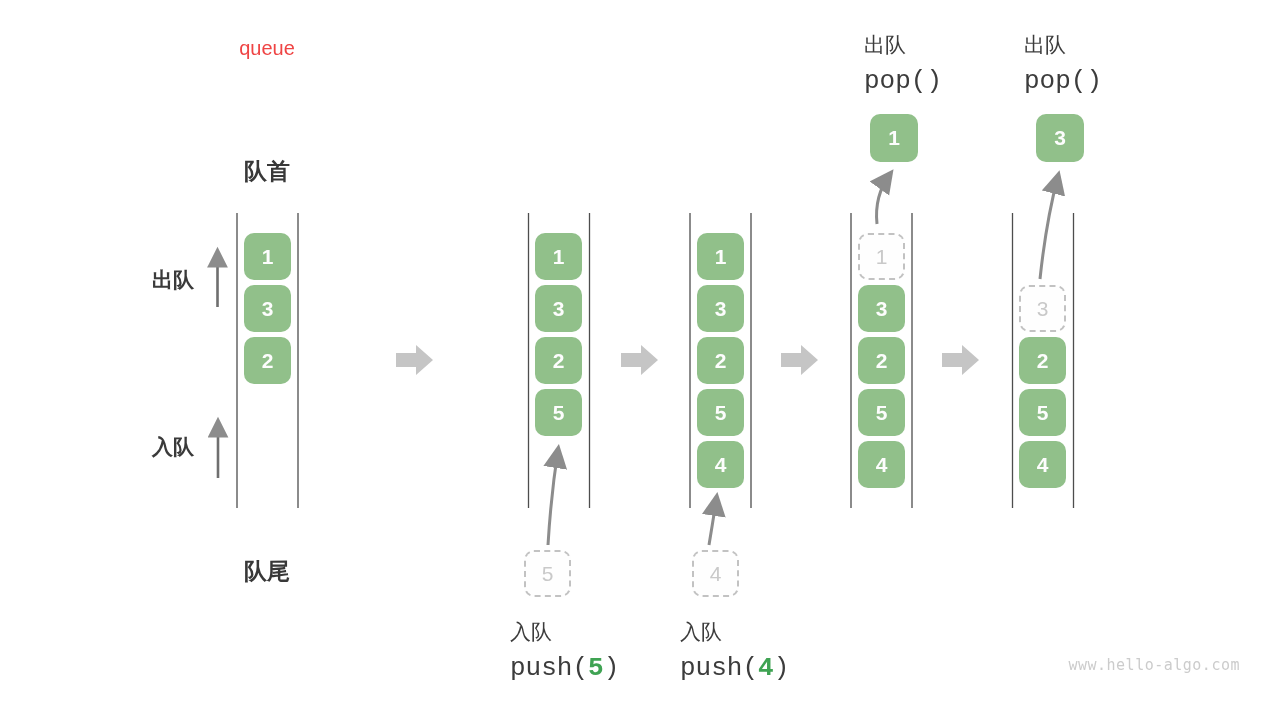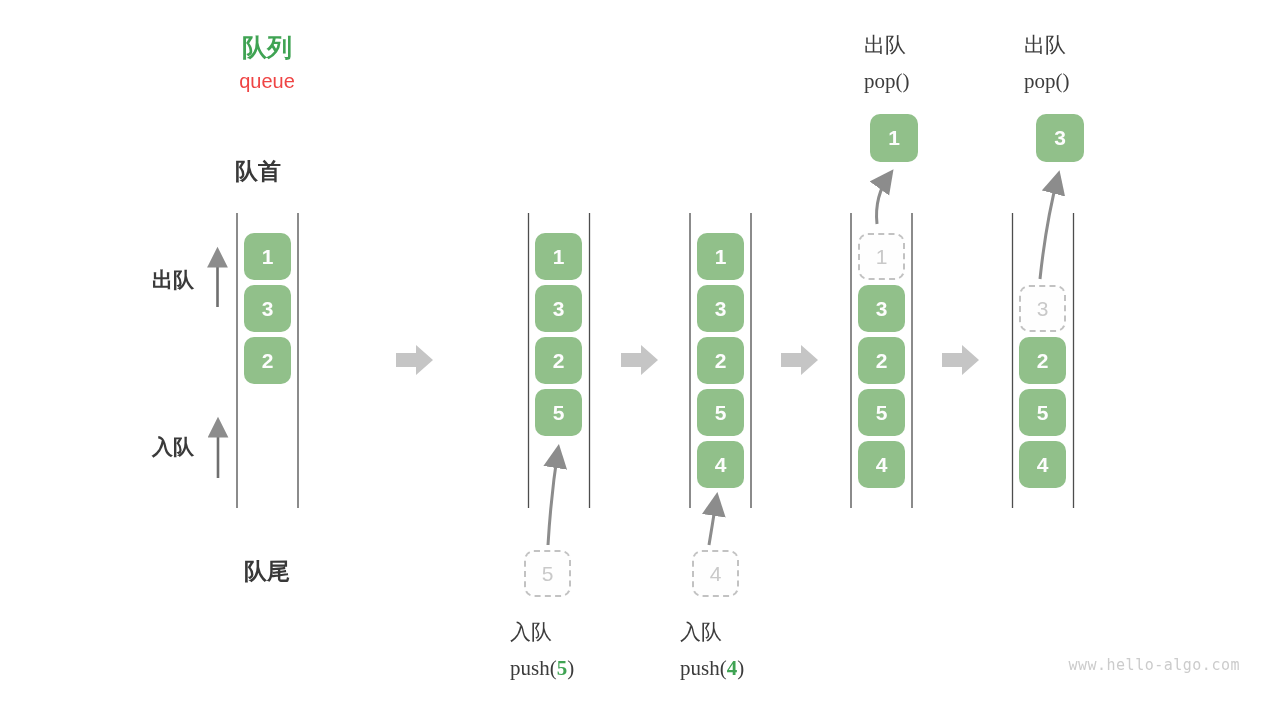--- a/index.html
+++ b/index.html
@@ -16,21 +16,21 @@
   .box{
     position:absolute;width:47px;height:47px;border-radius:10px;background:#91c08a;
     color:#fdfdfd;font-size:21px;font-weight:bold;display:flex;align-items:center;justify-content:center;
   }
   .ghost{
     position:absolute;width:47px;height:47px;border-radius:10px;background:#fefefe;
     border:2px dashed #c2c2c2;box-sizing:border-box;
     color:#c9c9c9;font-size:21px;display:flex;align-items:center;justify-content:center;font-weight:normal;
   }
   .oplabel{position:absolute;font-size:21px;line-height:36px;color:#3c3c3c;}
-  .oplabel .code{font-family:Liberation Serif, serif;font-size:21px;}
+  .oplabel .code{font-family:Liberation Mono, monospace;font-size:26px;}
   .oplabel .arg{color:#3fa353;font-weight:bold;}
   .watermark{
     position:absolute;right:40px;top:656px;font-family:"DejaVu Sans Mono",monospace;
     font-size:15px;color:#cccccc;letter-spacing:0.5px;
   }
 </style>
 </head>
 <body>
 
 <div class="canvas">
@@ -65,25 +65,24 @@
 
     <g fill="#c5c5c5">
       <path d="M396,353 L416,353 L416,345 L433,360 L416,375 L416,367 L396,367 Z"></path>
       <path d="M621,353 L641,353 L641,345 L658,360 L641,375 L641,367 L621,367 Z"></path>
       <path d="M781,353 L801,353 L801,345 L818,360 L801,375 L801,367 L781,367 Z"></path>
       <path d="M942,353 L962,353 L962,345 L979,360 L962,375 L962,367 L942,367 Z"></path>
     </g>
   </svg>
 
   <div class="abs" style="left:206px;top:31px;width:122px;">
-    <div class="title-zh">队列</div>
     <div class="title-en">queue</div>
   </div>
 
-  <div class="abs endlabel" style="left:197px;top:156px;">队首</div>
+  <div class="abs endlabel" style="left:206px;top:156px;">队首</div>
   <div class="abs endlabel" style="left:206px;top:556px;">队尾</div>
 
   <div class="abs sidelabel" style="left:152px;top:266px;">出队</div>
   <div class="abs sidelabel" style="left:152px;top:433px;">入队</div>
 
   <div>
     <div class="box" style="left:244px;top:233px;">1</div>
     <div class="box" style="left:244px;top:285px;">3</div>
     <div class="box" style="left:244px;top:337px;">2</div>
   </div>

